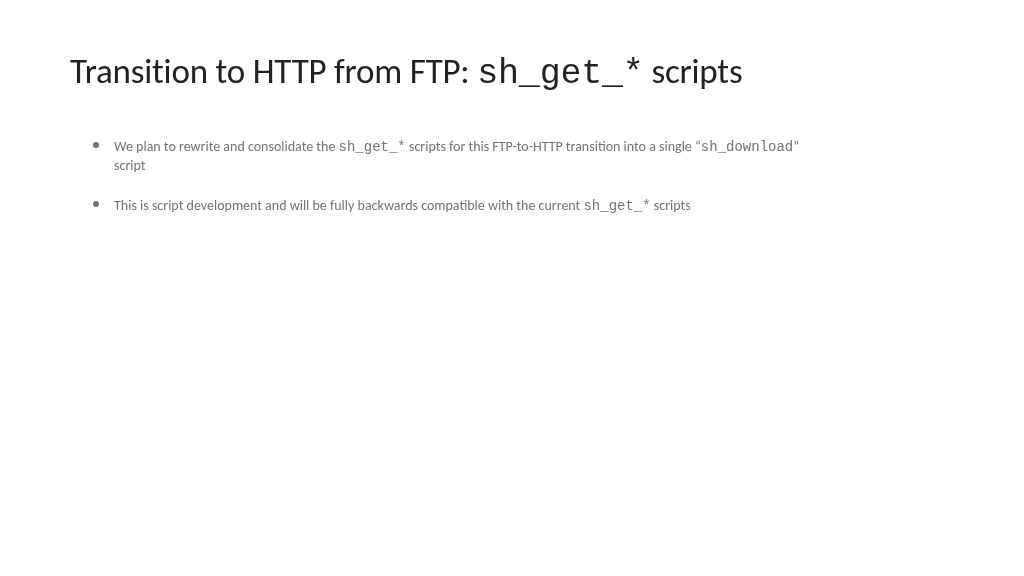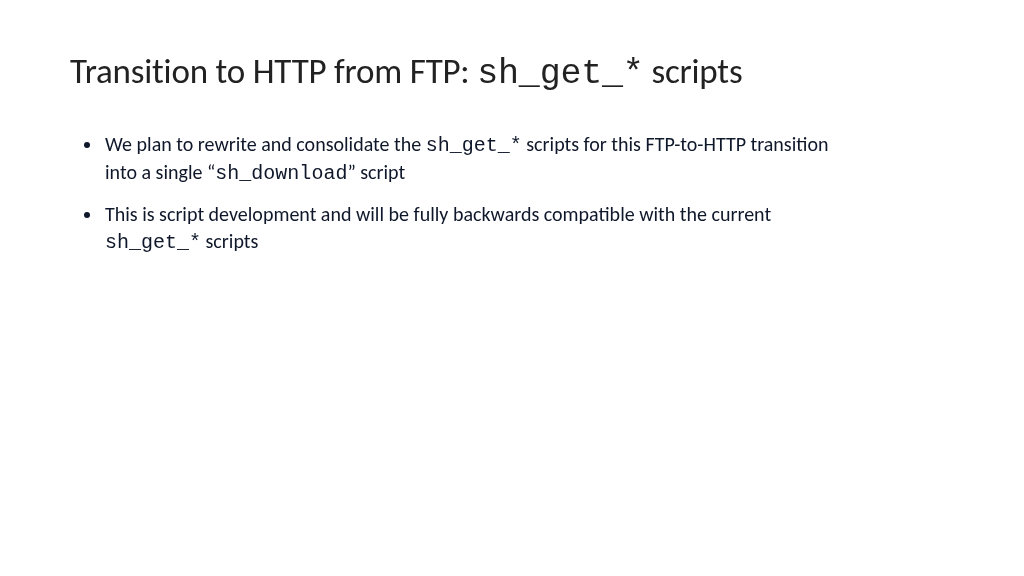--- a/index.html
+++ b/index.html
@@ -22,25 +22,25 @@
     font-weight: 400;
     color: #222222;
     margin: 0 0 36px 0;
     line-height: 1.2;
     letter-spacing: -0.2px;
   }
   .mono {
     font-family: "Courier New", Courier, monospace;
   }
   ul.body {
-    margin: 7px;
+    margin: 16px;
     padding-left: 26px;
-    font-size: 20px;
+    font-size: 14px;
     line-height: 1.35;
-    color: #0f172a;
+    color: #737373;
   }
   ul.body li {
     margin-bottom: 14px;
     padding-left: 2px;
   }
   ul.body li::marker {
     font-size: 20px;
   }
 </style>
 </head>

